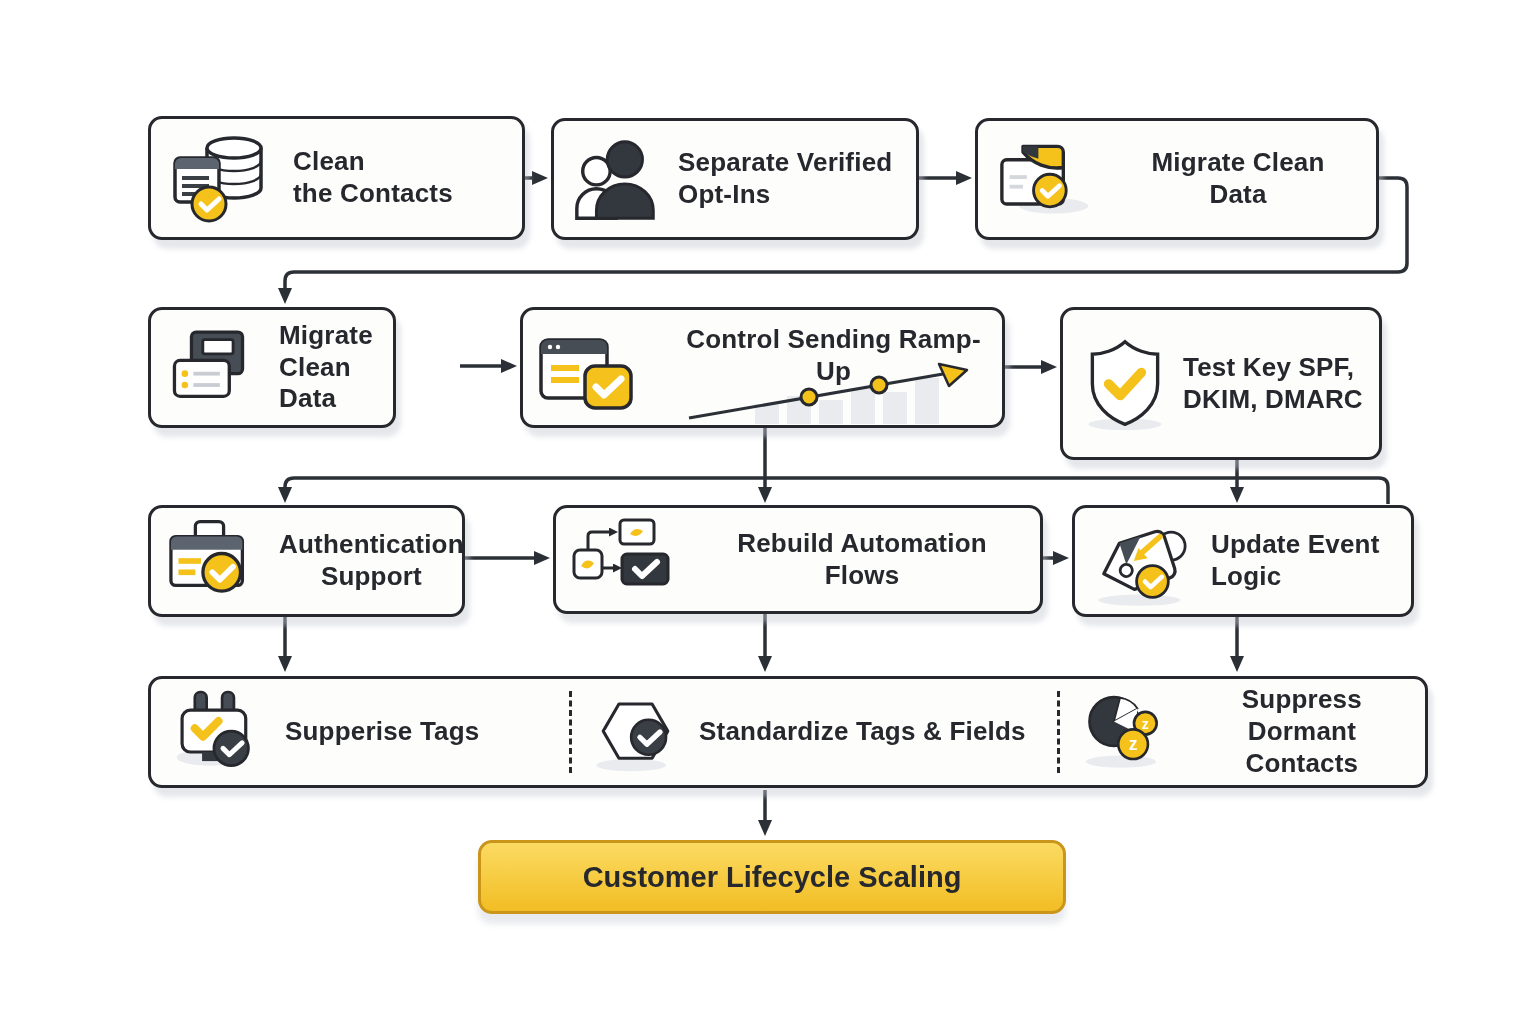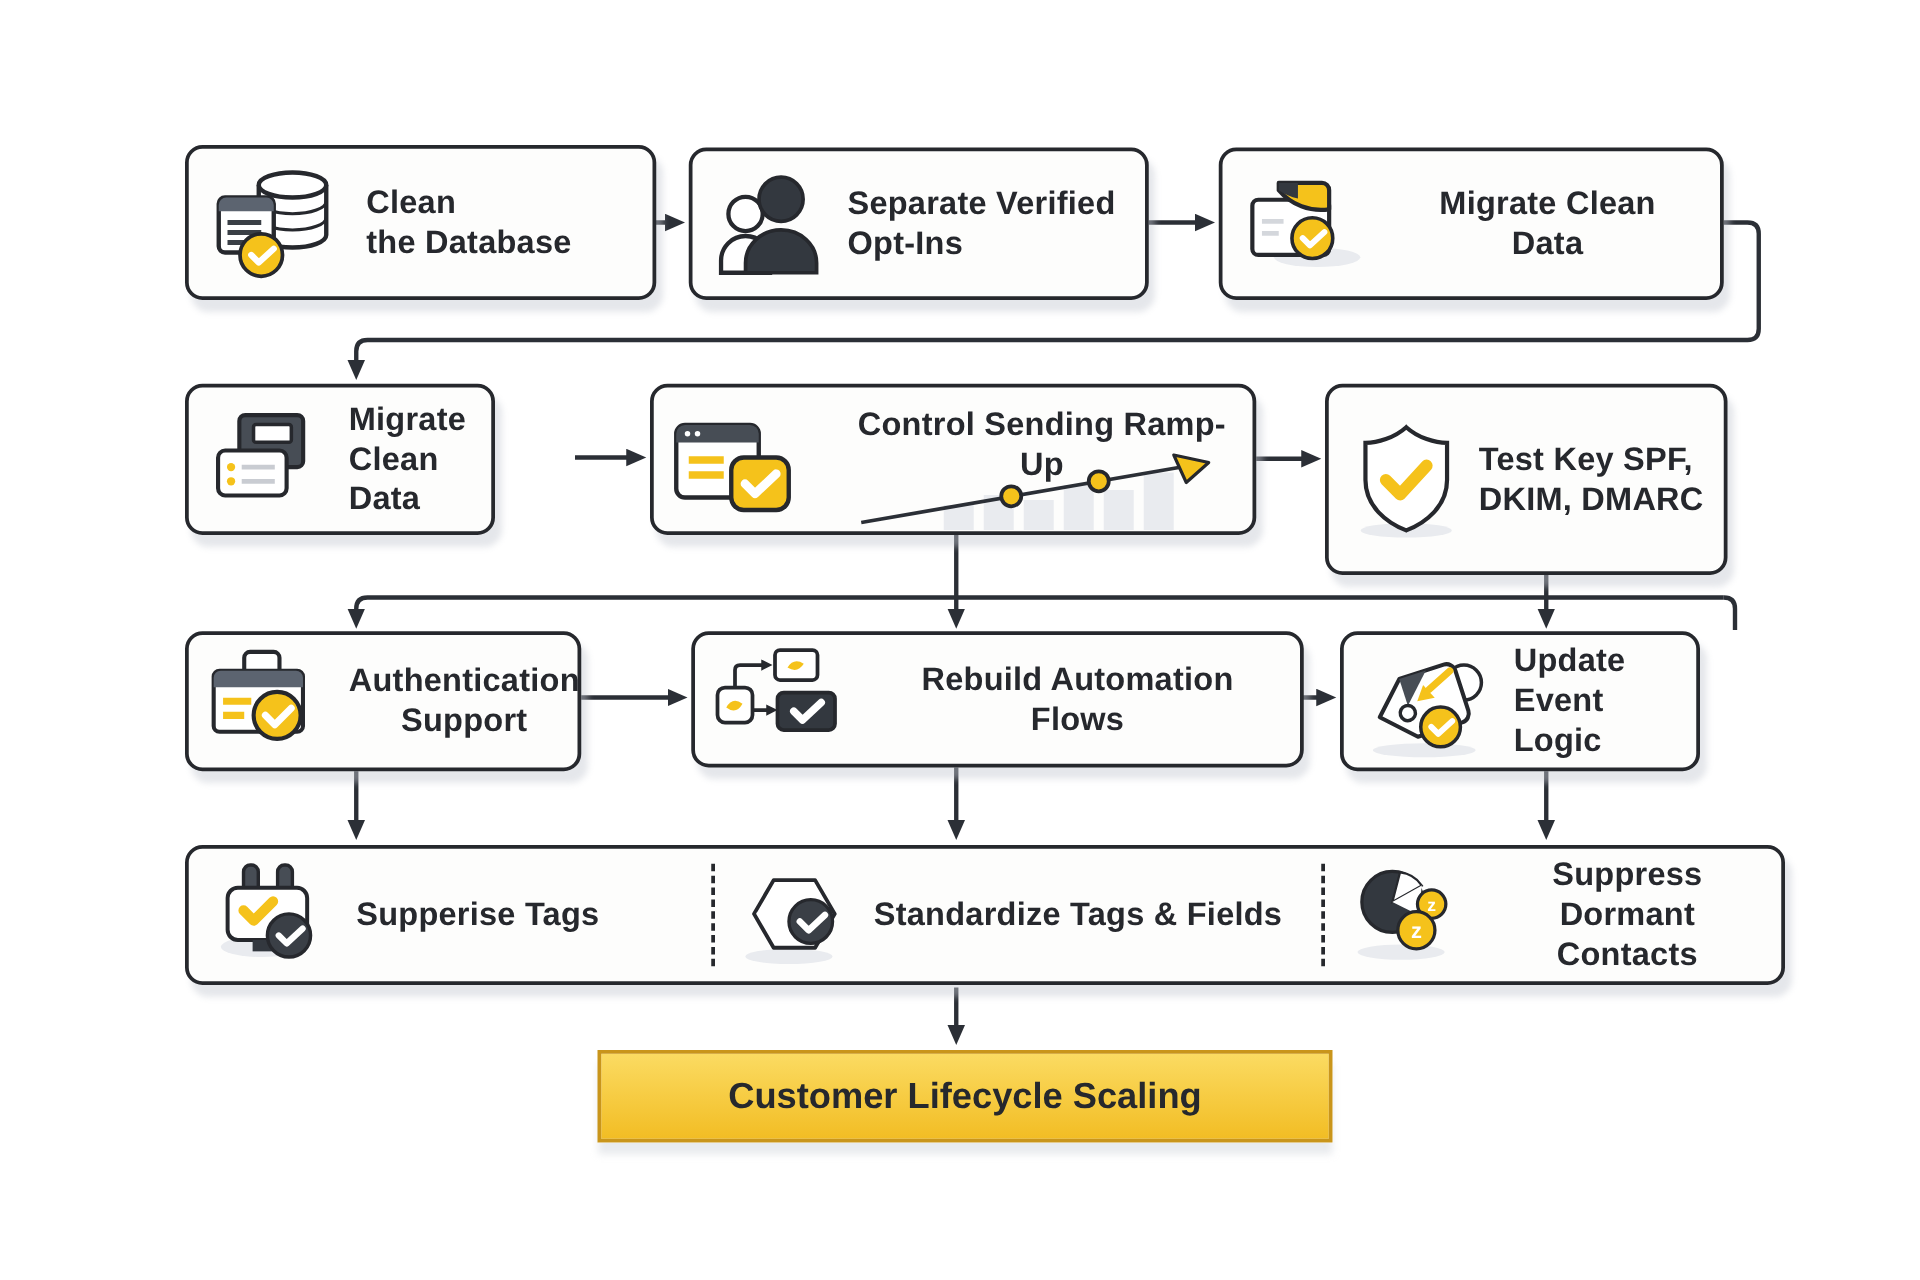--- a/index.html
+++ b/index.html
@@ -32,21 +32,21 @@
     border:3px solid #26282d; border-radius:14px;
     box-shadow:5px 9px 5px rgba(198,202,210,0.45);
     display:flex; align-items:stretch; box-sizing:border-box;
   }
   .section { position:relative; display:flex; align-items:center; gap:12px; box-sizing:border-box; padding:0 8px 0 22px; }
   .divider { position:absolute; top:12px; bottom:12px; left:0; border-left:3px dashed #26282d; }
 
   .final-node {
     position:absolute; z-index:2; left:478px; top:840px; width:582px; height:68px;
     background:linear-gradient(180deg,#fbdb62 0%, #f2bd24 100%);
-    border:3px solid #c9951b; border-radius:0;
+    border:3px solid #c9951b; border-radius:14px;
     box-shadow:0 10px 6px rgba(198,202,210,0.4);
     display:flex; align-items:center; justify-content:center;
     font-weight:700; font-size:29px; color:#26282d;
   }
 </style>
 </head>
 <body>
 
 <div class="canvas">
 
@@ -90,21 +90,21 @@
       <rect x="6" y="30" width="44" height="44" rx="5" fill="#fff" stroke="#26282d" stroke-width="3.5"></rect>
       <path d="M6,36 a6,6 0 0 1 6,-6 h32 a6,6 0 0 1 6,6 v5 H6 z" fill="#5c6470"></path>
       <line x1="13" y1="50" x2="40" y2="50" stroke="#3a3f46" stroke-width="4"></line>
       <line x1="13" y1="58" x2="40" y2="58" stroke="#3a3f46" stroke-width="4"></line>
       <line x1="13" y1="66" x2="32" y2="66" stroke="#3a3f46" stroke-width="4"></line>
       <circle cx="40" cy="76" r="17" fill="#F5C21B" stroke="#26282d" stroke-width="3"></circle>
       <path d="M32,76 l6,6 l12,-11" stroke="#fff" stroke-width="5" fill="none" stroke-linecap="round" stroke-linejoin="round"></path>
     </svg>
     <div class="label lbl-left">
       <span>Clean</span>
-      <span>the Database</span>
+      <span>the Contacts</span>
     </div>
   </div>
 
   <div class="node" style="left:551px; top:118px; width:368px; height:122px;">
     <svg class="icon" width="100" height="98" viewBox="0 0 100 100">
       <circle cx="28" cy="42" r="14" fill="#fff" stroke="#26282d" stroke-width="3.5"></circle>
       <path d="M8,90 v-10 a20,20 0 0 1 40,0 v10 z" fill="#fff" stroke="#26282d" stroke-width="3.5"></path>
       <circle cx="57" cy="30" r="18" fill="#33383f" stroke="#26282d" stroke-width="3"></circle>
       <path d="M28,90 v-8 a29,27 0 0 1 58,0 v8 z" fill="#33383f" stroke="#26282d" stroke-width="3"></path>
     </svg>
@@ -213,21 +213,21 @@
       <path d="M60,18 q5,-8 13,-3 q-5,8 -13,3 z" fill="#F5C21B"></path>
       <rect x="52" y="38" width="46" height="30" rx="5" fill="#33383f" stroke="#26282d" stroke-width="3"></rect>
       <path d="M65,53 l7,7 l15,-14" stroke="#fff" stroke-width="6" fill="none" stroke-linecap="round" stroke-linejoin="round"></path>
     </svg>
     <div class="label lbl-center">
       <span>Rebuild Automation</span>
       <span>Flows</span>
     </div>
   </div>
 
-  <div class="node" style="left:1072px; top:505px; width:288px; height:112px;">
+  <div class="node" style="left:1072px; top:505px; width:342px; height:112px;">
     <svg class="icon" width="112" height="94" viewBox="0 0 120 100">
       <ellipse cx="54" cy="92" rx="44" ry="6" fill="#e9ebef"></ellipse>
       <circle cx="88" cy="34" r="15" fill="#fff" stroke="#26282d" stroke-width="3"></circle>
       <g transform="rotate(-18 52 52)">
         <path d="M14,52 L40,26 H80 A8,8 0 0 1 88,34 V70 A8,8 0 0 1 80,78 H40 z" fill="#fff" stroke="#26282d" stroke-width="3.5" stroke-linejoin="round"></path>
         <path d="M40,26 H64 L40,50 z" fill="#474d55"></path>
         <circle cx="38" cy="56" r="6.5" fill="#fff" stroke="#26282d" stroke-width="3"></circle>
       </g>
       <path d="M76,24 L58,40" stroke="#F5C21B" stroke-width="6" fill="none" stroke-linecap="round"></path>
       <path d="M48,50 l15,-3 l-10,-11 z" fill="#F5C21B"></path>

